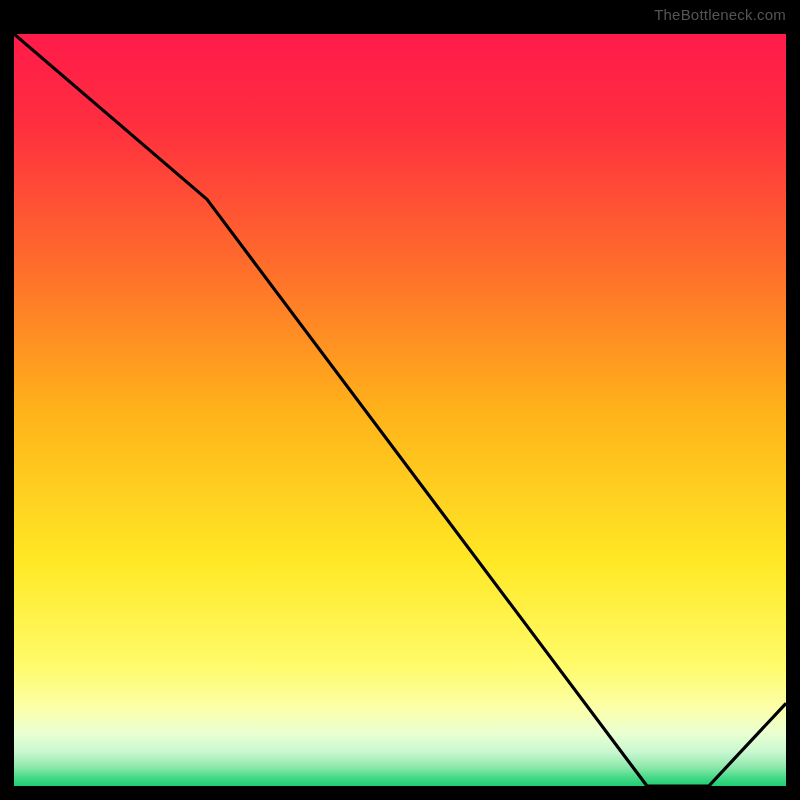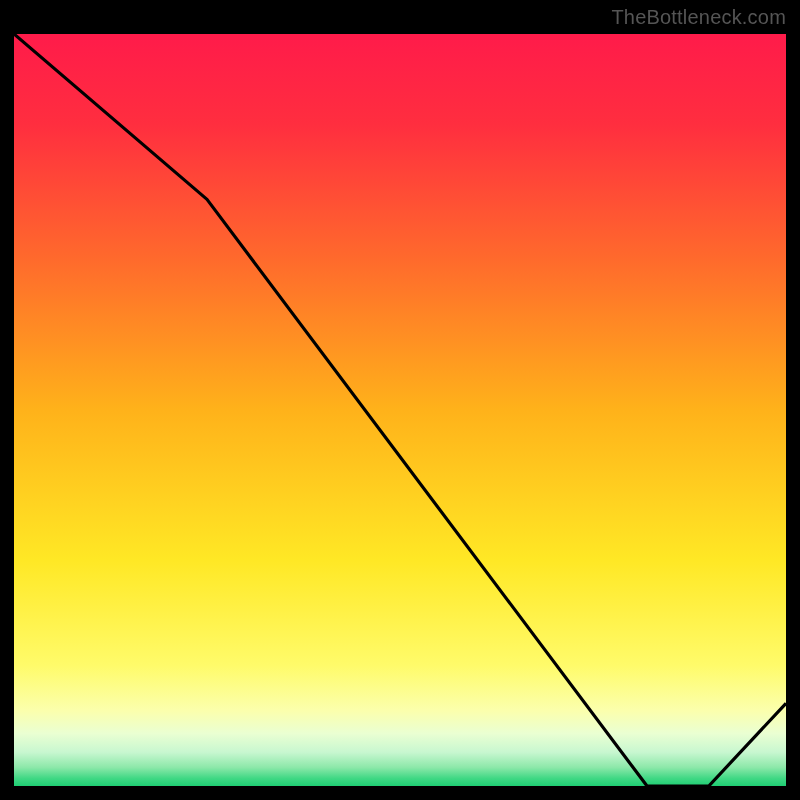--- a/index.html
+++ b/index.html
@@ -9,21 +9,21 @@
     background: #000;
     font-family: Arial, Helvetica, sans-serif;
     position: relative;
     overflow: hidden;
   }
   .watermark {
     position: absolute;
     top: 6px;
     right: 14px;
     color: #555;
-    font-size: 20px;
+    font-size: 15px;
     font-weight: 500;
     z-index: 10;
     letter-spacing: 0.2px;
   }
   .frame {
     position: absolute;
     left: 10px;
     top: 34px;
     width: 780px;
     height: 756px;

